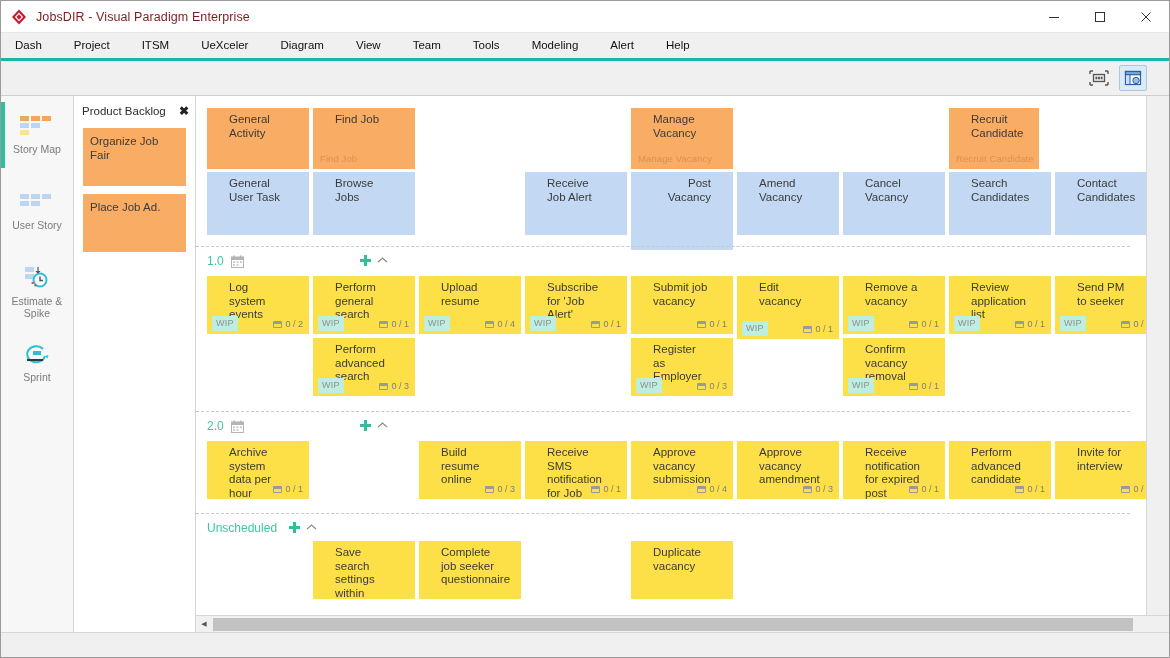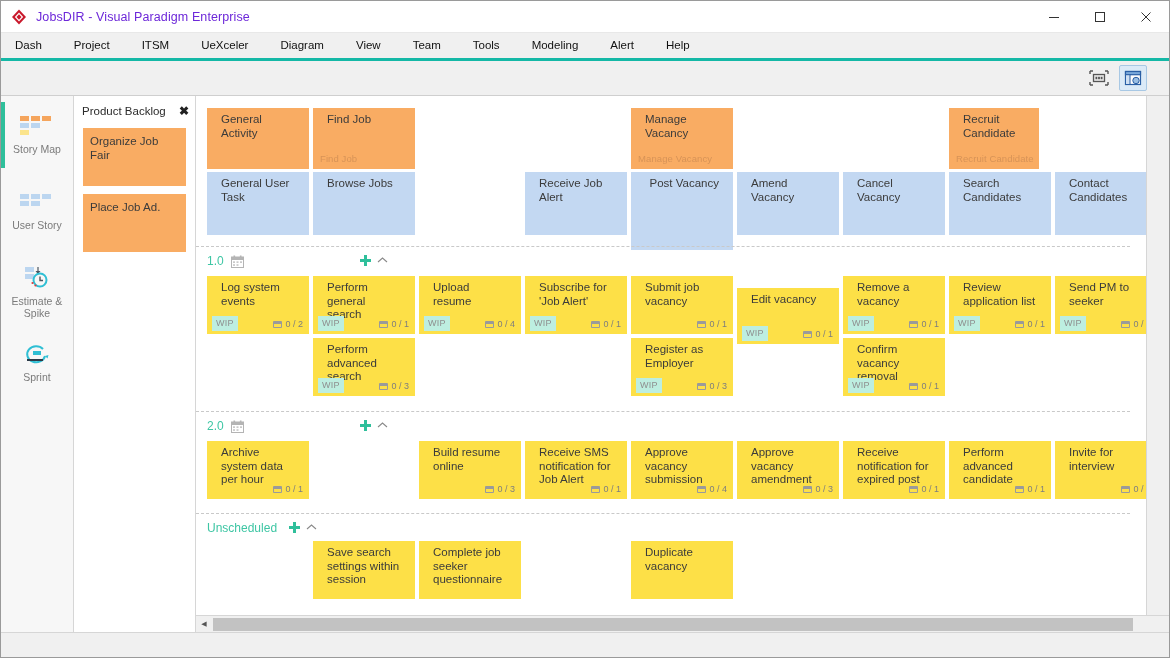--- a/index.html
+++ b/index.html
@@ -14,21 +14,21 @@
     background:#f0f0f0;border:1px solid #9a9a9a;box-sizing:border-box;
     display:flex;flex-direction:column;
   }
   
   .titlebar{
     height:31px;min-height:31px;background:#ffffff;display:flex;align-items:center;
     border-bottom:1px solid #e8e8e8;
   }
   .app-logo{width:18px;height:18px;margin-left:9px;margin-right:8px;position:relative;}
   .app-logo svg{display:block;}
-  .title-text{font-size:12.5px;color:#6d28d9;letter-spacing:.1px;}
+  .title-text{font-size:12.5px;color:#7f1d1d;letter-spacing:.1px;}
   .win-controls{margin-left:auto;display:flex;height:31px;}
   .win-btn{width:46px;height:31px;display:flex;align-items:center;justify-content:center;
            font-size:13px;color:#333;}
   
   .menubar{
     height:25px;min-height:25px;background:#f0f0f0;display:flex;align-items:center;
     padding-left:14px;border-bottom:3px solid #14b8a6;
   }
   .menu-item{font-size:11.5px;color:#111;padding:0 18px 0 0;margin-right:14px;
              line-height:25px;cursor:default;}
@@ -68,21 +68,21 @@
   .backlog-close{margin-left:auto;font-size:12px;color:#222;font-weight:bold;line-height:12px;
                  cursor:pointer;}
   .bl-card{
     margin:8px 9px 0 9px;background:#f9ac63;height:58px;box-sizing:border-box;
     padding:6px 7px;font-size:11.5px;color:#3b3b3b;line-height:14px;
   }
   
   .mapwrap{flex:1;position:relative;overflow:hidden;background:#fff;}
   .map{position:absolute;left:0;top:0;width:934px;height:505px;}
   .card{
-    position:absolute;box-sizing:border-box;padding:5px 14px;font-size:11.5px;
+    position:absolute;box-sizing:border-box;padding:5px 22px;font-size:11.5px;
     color:#3b3b3b;line-height:13.5px;overflow:hidden;
   }
   .card.act{background:#f9ac63;}
   .card.task{background:#c3d8f2;}
   .card.story{background:#fde047;}
   .card .sub{
     position:absolute;left:7px;bottom:4px;font-size:9.5px;color:#d79357;letter-spacing:.1px;
   }
   .card .wip{
     position:absolute;left:5px;bottom:3px;background:#bdeee0;color:#8f8f8f;
@@ -371,21 +371,21 @@
               </span>
             </div>
             <div class="card story" style="left: 435px; top: 242px; width: 102px; height: 58px;">
               <div>Register as Employer</div>
               <span class="wip">WIP</span>
               <span class="cnt">
                 <i class="cico"></i>
                 <span>0 / 3</span>
               </span>
             </div>
-            <div class="card story" style="left: 541px; top: 180px; width: 102px; height: 56px; margin-top: 12px;">
+            <div class="card story" style="left: 541px; top: 180px; width: 102px; height: 63px;">
               <div>Edit vacancy</div>
               <span class="wip">WIP</span>
               <span class="cnt">
                 <i class="cico"></i>
                 <span>0 / 1</span>
               </span>
             </div>
             <div class="card story" style="left: 647px; top: 180px; width: 102px; height: 58px;">
               <div>Remove a vacancy</div>
               <span class="wip">WIP</span>

